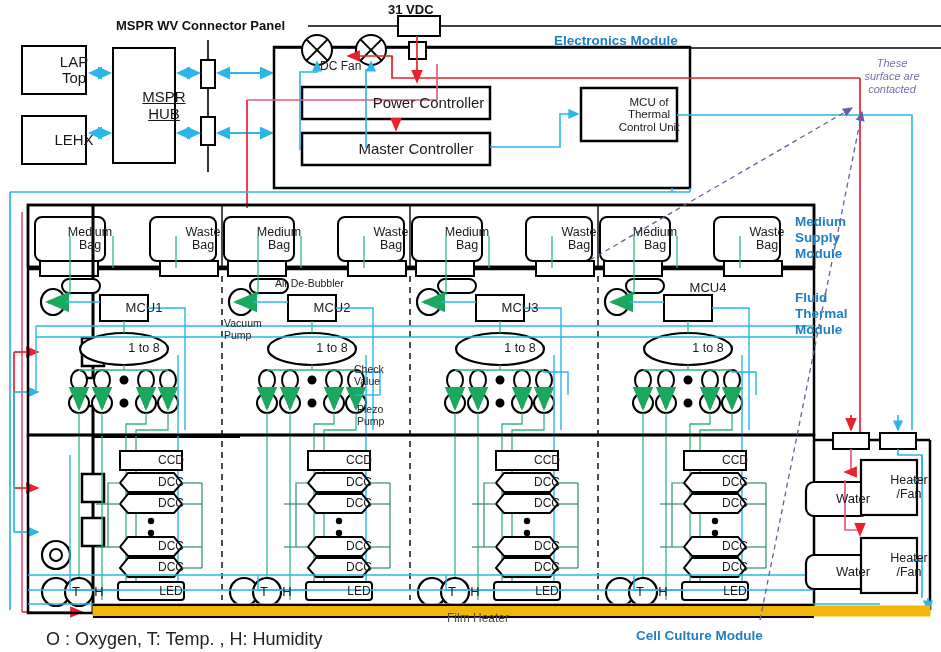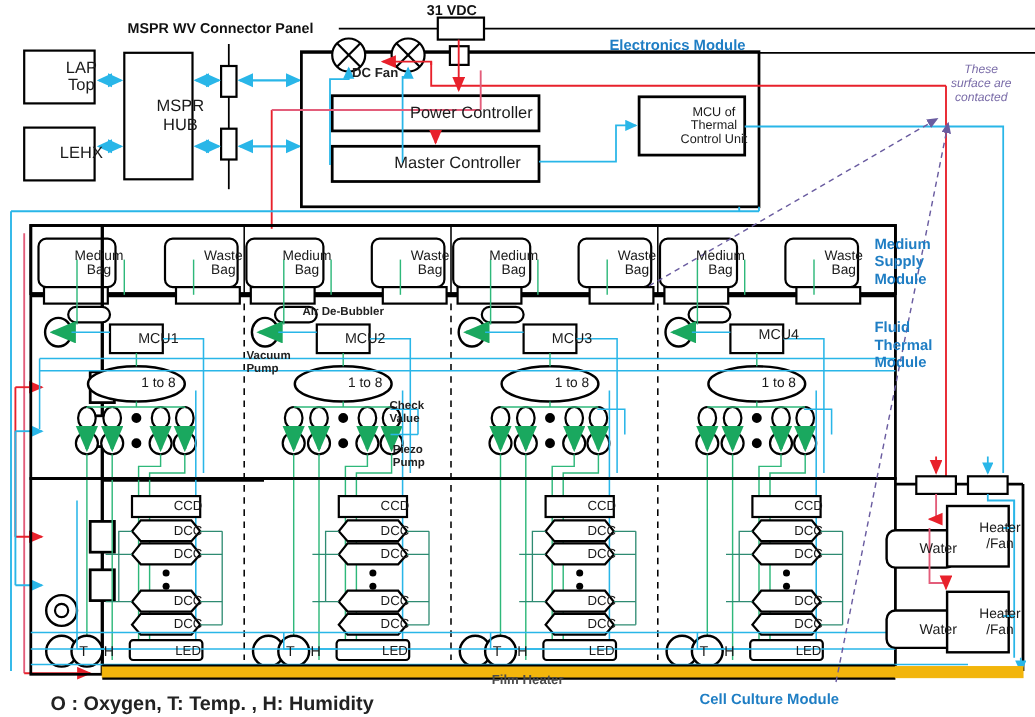--- a/index.html
+++ b/index.html
@@ -3,21 +3,21 @@
 <meta charset="utf-8">
 <style>
   html,body{margin:0;padding:0;background:#ffffff;}
   body{width:941px;height:652px;font-family:"Liberation Sans",sans-serif;}
   #stage{position:relative;width:941px;height:652px;overflow:hidden;background:#fff;}
   svg#diagram{position:absolute;left:0;top:0;width:941px;height:652px;}
   .boxtxt{position:absolute;display:flex;align-items:center;justify-content:center;
           text-align:center;line-height:1.08;color:#1a1a1a;pointer-events:none;margin-left:20px;}
   .modlabel{position:absolute;color:#1f7ec4;font-weight:bold;line-height:1.18;}
   .hdr{position:absolute;color:#111;font-weight:bold;}
-  .tiny{position:absolute;color:#222;line-height:1.1;font-weight:bold;}
+  .tiny{position:absolute;color:#222;line-height:1.1;}
   .purp{position:absolute;color:#7a6ca8;line-height:1.2;text-align:center;font-style:italic;}
 </style>
 </head>
 <body>
 
 <div id="stage">
 
 <svg id="diagram" viewBox="0 0 941 652">
   <defs>
     <marker id="aR" markerWidth="7" markerHeight="7" refX="6" refY="3.2" orient="auto">
@@ -512,21 +512,21 @@
 <div class="modlabel" style="left:554px;top:33px;font-size:13.5px;">Electronics Module</div>
 
 <div class="boxtxt" style="left:22px;top:46px;width:64px;height:48px;font-size:15px;">
   <span style="display:block;">
     <span>LAP</span><br>
     <span>Top</span>
   </span>
 </div>
 <div class="boxtxt" style="left:22px;top:116px;width:64px;height:48px;font-size:15px;">LEHX</div>
 <div class="boxtxt" style="left:113px;top:48px;width:62px;height:115px;font-size:15px;">
-  <span style="display:block;">
+  <span style="display:block;text-decoration:underline;">
     <span>MSPR</span><br>
     <span>HUB</span>
   </span>
 </div>
 
 <div class="boxtxt" style="left:302px;top:87px;width:213px;height:32px;font-size:15px;">Power Controller</div>
 <div class="boxtxt" style="left:302px;top:133px;width:188px;height:32px;font-size:15px;">Master Controller</div>
 <div class="boxtxt" style="left:581px;top:88px;width:96px;height:53px;font-size:11.5px;">
   <span style="display:block;">
     <span>MCU of</span><br>
@@ -589,21 +589,21 @@
   <span>Value</span>
 </div>
 <div class="tiny" style="left:357px;top:404px;font-size:10.5px;">
   <span>Piezo</span><br>
   <span>Pump</span>
 </div>
 
 <div class="boxtxt" style="left:100px;top:295px;width:48px;height:26px;font-size:13px;">MCU1</div>
 <div class="boxtxt" style="left:288px;top:295px;width:48px;height:26px;font-size:13px;">MCU2</div>
 <div class="boxtxt" style="left:476px;top:295px;width:48px;height:26px;font-size:13px;">MCU3</div>
-<div class="boxtxt" style="left:664px;top:297px;width:48px;height:14px;font-size:13px;">MCU4</div>
+<div class="boxtxt" style="left:664px;top:281px;width:48px;height:14px;font-size:13px;">MCU4</div>
 
 <div class="boxtxt" style="left:80px;top:335px;width:88px;height:28px;font-size:12.5px;">1 to 8</div>
 <div class="boxtxt" style="left:268px;top:335px;width:88px;height:28px;font-size:12.5px;">1 to 8</div>
 <div class="boxtxt" style="left:456px;top:335px;width:88px;height:28px;font-size:12.5px;">1 to 8</div>
 <div class="boxtxt" style="left:644px;top:335px;width:88px;height:28px;font-size:12.5px;">1 to 8</div>
 
 <div class="boxtxt" style="left:120px;top:451px;width:62px;height:19px;font-size:12px;">CCD</div>
 <div class="boxtxt" style="left:120px;top:473px;width:62px;height:19px;font-size:12px;">DCC</div>
 <div class="boxtxt" style="left:120px;top:494px;width:62px;height:19px;font-size:12px;">DCC</div>
 <div class="boxtxt" style="left:120px;top:537px;width:62px;height:19px;font-size:12px;">DCC</div>

